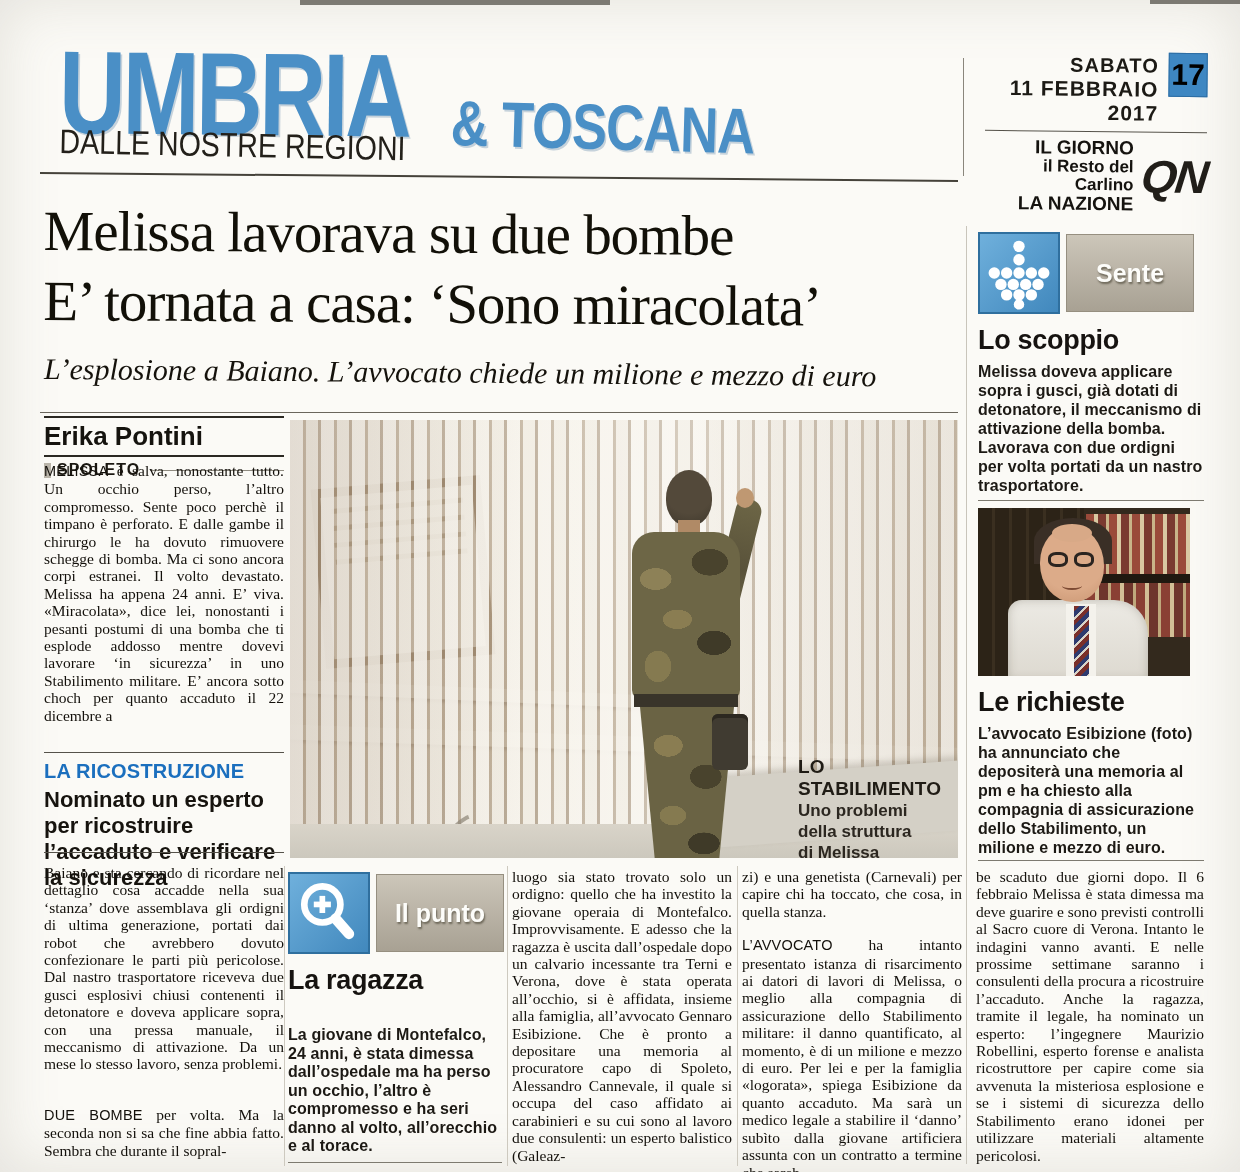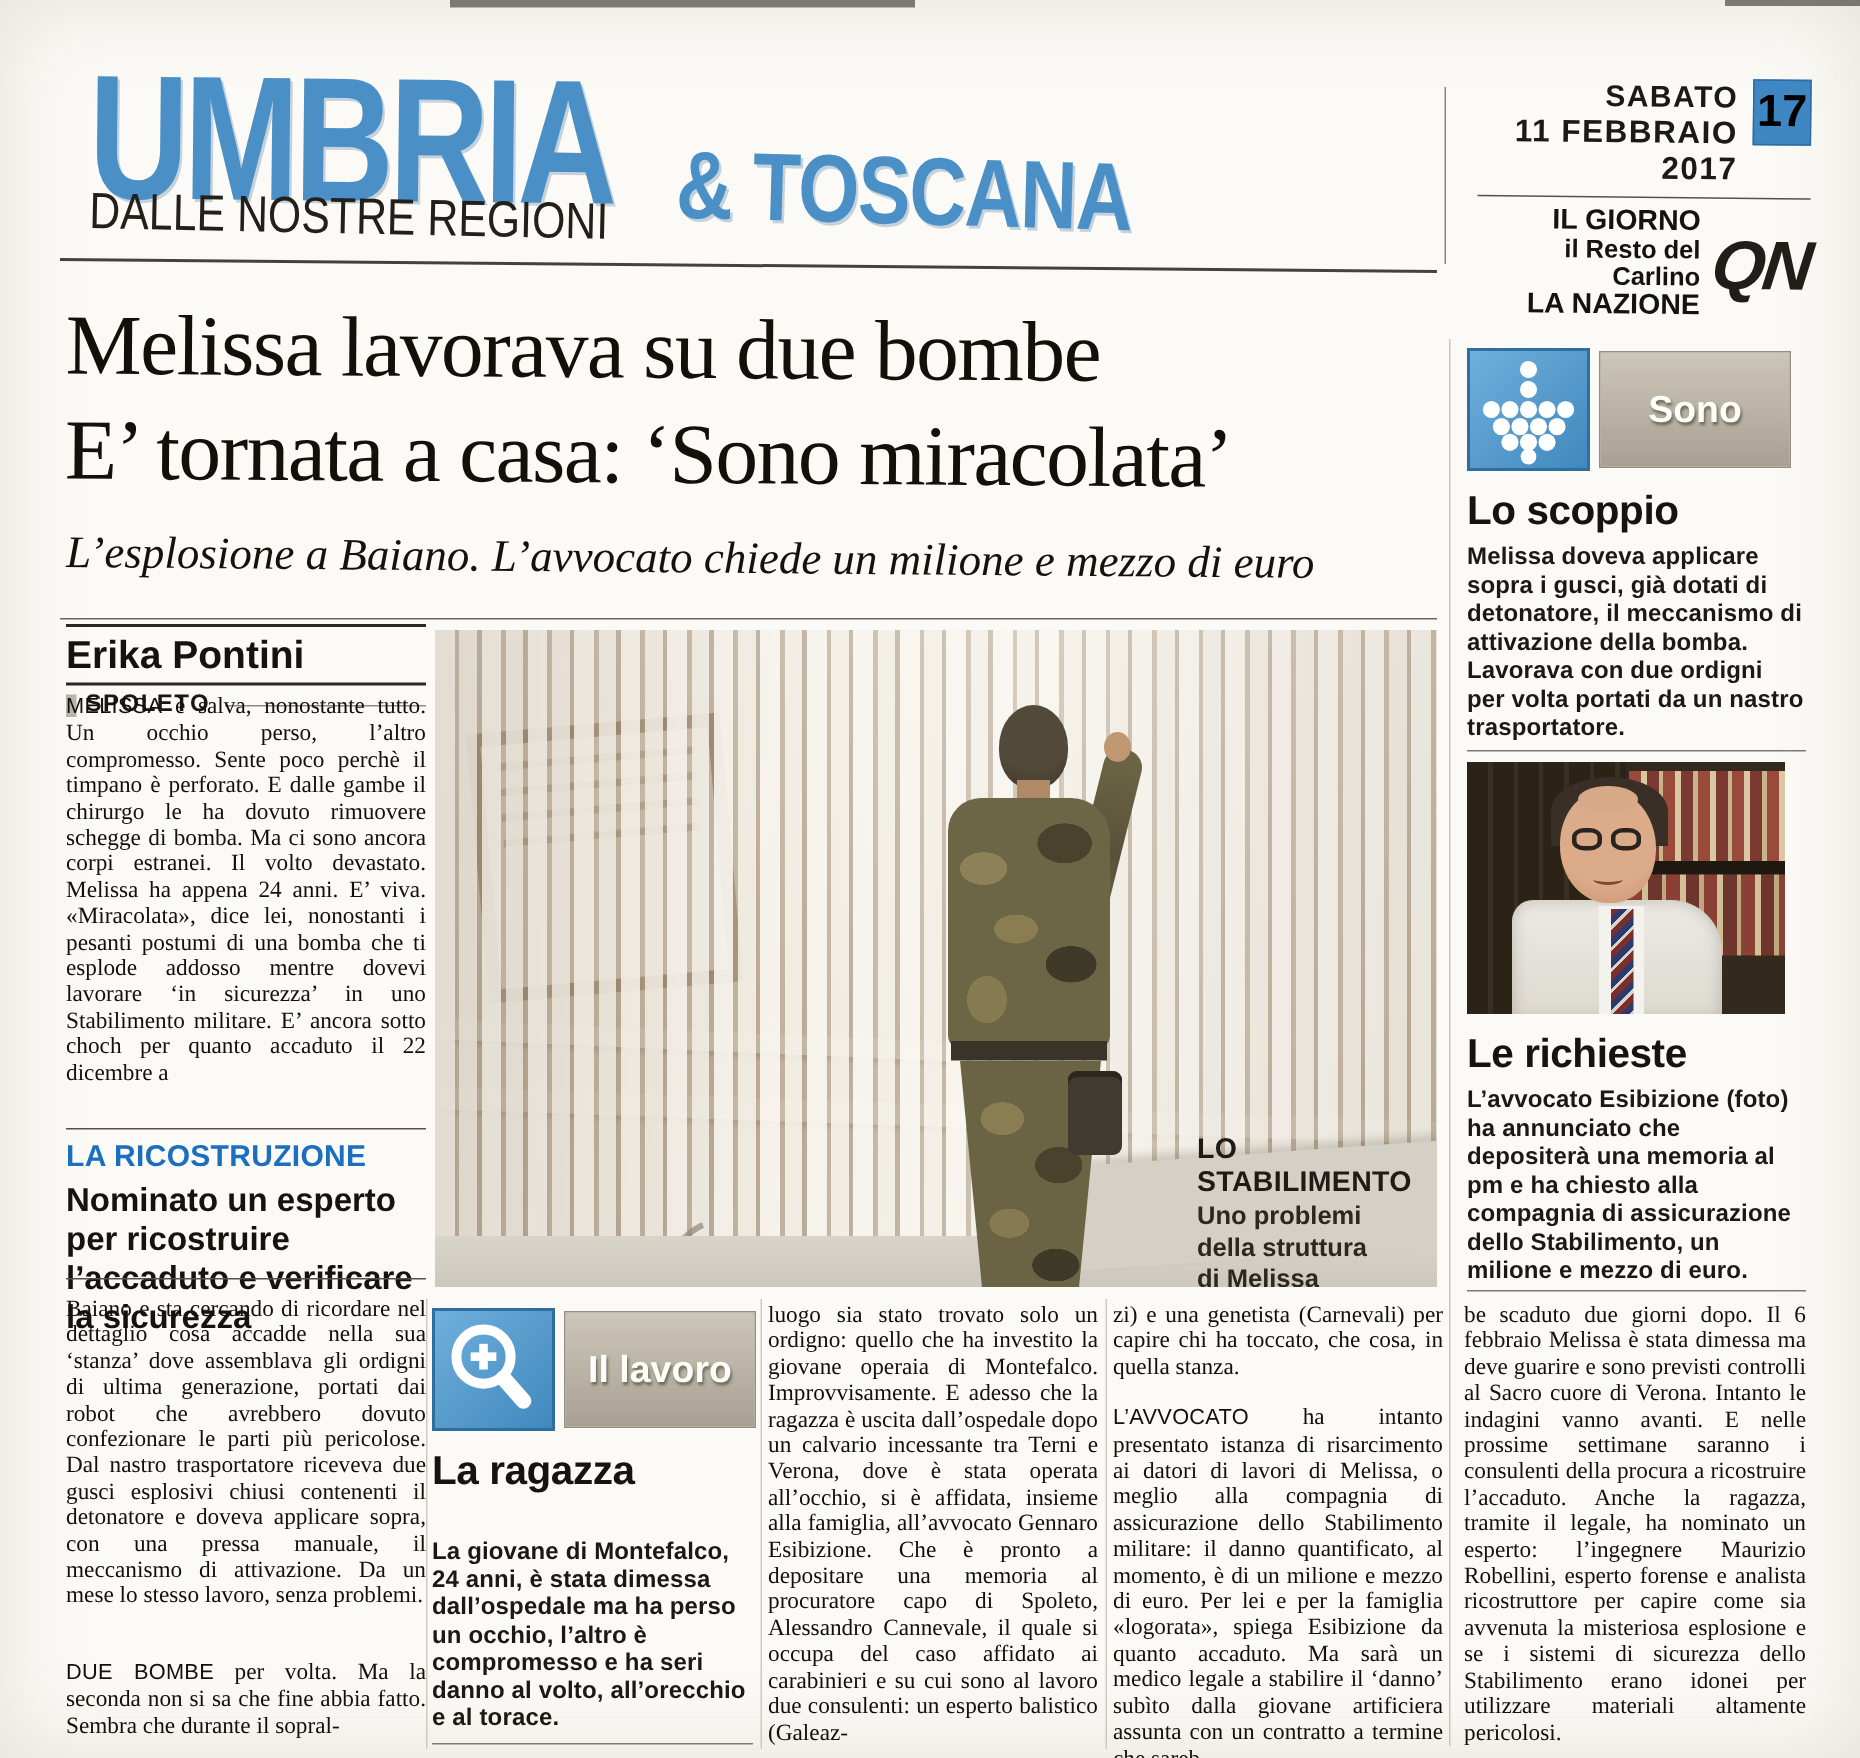--- a/index.html
+++ b/index.html
@@ -297,21 +297,21 @@
   <div class="badge-row punto-badges">
     <div class="badge-icon">
       <svg width="78" height="78" viewBox="0 0 82 82">
         <circle cx="34" cy="32" r="19" fill="none" stroke="#ffffff" stroke-width="7"></circle>
         <line x1="25" y1="32" x2="43" y2="32" stroke="#ffffff" stroke-width="6"></line>
         <line x1="34" y1="23" x2="34" y2="41" stroke="#ffffff" stroke-width="6"></line>
         <line x1="48" y1="47" x2="62" y2="63" stroke="#ffffff" stroke-width="11" stroke-linecap="round"></line>
       </svg>
     </div>
     <div class="badge-label">
-      <span>Il lavoro</span>
+      <span>Il punto</span>
     </div>
   </div>
   <div class="side-heading punto-heading">
     <div>La ragazza</div>
   </div>
   <div class="side-text punto-text">La giovane di Montefalco, 24 anni, è stata dimessa dall’ospedale ma ha perso un occhio, l’altro è compromesso e ha seri danno al volto, all’orecchio e al torace.</div>
   <div class="side-rule punto-rule"></div>
 
   <div class="serif-body col3">luogo sia stato trovato solo un ordigno: quello che ha investito la giovane operaia di Montefalco. Improvvisamente. E adesso che la ragazza è uscita dall’ospedale dopo un calvario incessante tra Terni e Verona, dove è stata operata all’occhio, si è affidata, insieme alla famiglia, all’avvocato Gennaro Esibizione. Che è pronto a depositare una memoria al procuratore capo di Spoleto, Alessandro Cannevale, il quale si occupa del caso affidato ai carabinieri e su cui sono al lavoro due consulenti: un esperto balistico (Galeaz-</div>
 
@@ -340,21 +340,21 @@
             <circle cx="48" cy="53" r="6"></circle>
             <circle cx="61" cy="53" r="6"></circle>
           <circle cx="28" cy="64" r="6"></circle>
             <circle cx="41" cy="64" r="6"></circle>
             <circle cx="54" cy="64" r="6"></circle>
           <circle cx="41" cy="74" r="5.5"></circle>
         </g>
       </svg>
     </div>
     <div class="badge-label">
-      <span>Sono</span>
+      <span>Sente</span>
     </div>
   </div>
   <div class="side-heading focus-heading">Lo scoppio</div>
   <div class="side-text focus-text">Melissa doveva applicare sopra i gusci, già dotati di detonatore, il meccanismo di attivazione della bomba. Lavorava con due ordigni per volta portati da un nastro trasportatore.</div>
   <div class="side-rule focus-rule"></div>
 
   <div class="photo-lawyer">
     <div class="shelf-left"></div>
     <div class="shelf-books-1"></div>
     <div class="shelf-board"></div>

